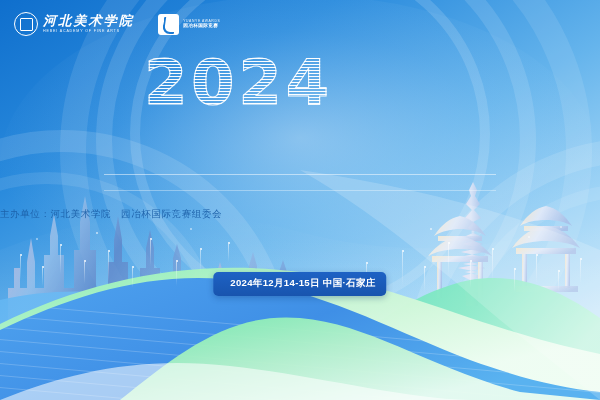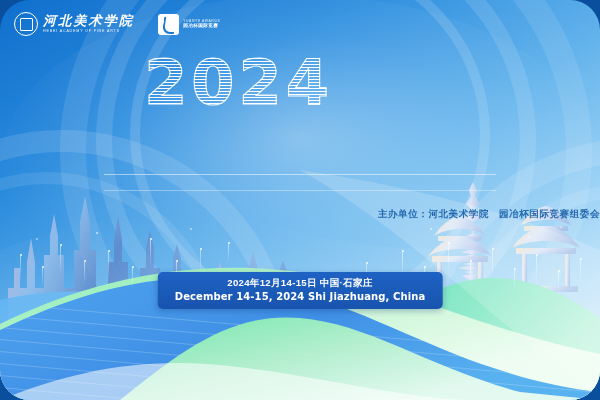--- a/index.html
+++ b/index.html
@@ -1,20 +1,19 @@
 <!DOCTYPE html>
 <html><head>
 <meta charset="utf-8">
 <style>
   html,body{margin:0;padding:0;background:#0a4f9e;}
   body{font-family:"Liberation Sans","DejaVu Sans",sans-serif;}
   #poster{
     position:relative;width:600px;height:400px;overflow:hidden;
     background:linear-gradient(150deg,#0f6fcd 0%,#2a8bdd 26%,#65b4ec 52%,#9fd4f6 72%,#c9e7fa 88%,#dff2fd 100%);
-    border-radius:30px;
   }
   .layer{position:absolute;left:0;top:0;width:600px;height:400px;}
   .halo{
     position:absolute;border-radius:50%;
     border-style:solid;border-color:rgba(255,255,255,0.16);
     pointer-events:none;
   }
   
   #header{position:absolute;left:0;top:0;width:600px;height:48px;display:flex;align-items:center;z-index:40;}
   .logo1{display:flex;align-items:center;margin-left:14px;gap:5px;}
@@ -72,31 +71,31 @@
     font-size:7.2px;letter-spacing:1.35px;color:#1c63ae;font-weight:600;
     white-space:nowrap;
   }
   #subrule2{
     position:absolute;top:190px;left:104px;width:392px;height:1px;z-index:34;
     background:rgba(255,255,255,.35);
   }
 
   
   #org{
-    position:absolute;top:208px;left:0;width:600px;text-align:right;z-index:35;
-    font-size:9.5px;letter-spacing:.6px;color:#1b5fa8;font-weight:700;
+    position:absolute;top:208px;left:0;width:600px;text-align:left;z-index:35;
+    font-size:9.5px;letter-spacing:.6px;color:#1b5fa8;font-weight:400;
     white-space:nowrap;opacity:.92;
   }
   #org .sep{display:inline-block;width:10px;}
 
   
   #datebox{
     position:absolute;top:272px;left:50%;transform:translateX(-50%);z-index:38;
     background:linear-gradient(180deg,#1e62c4 0%,#1854ae 100%);
-    border-radius:5px;padding:5px 17px 6px 17px;text-align:center;
+    border-radius:5px;padding:5px 11px 6px 17px;text-align:center;
     box-shadow:0 2px 6px rgba(9,48,110,.3);
   }
   #datebox .d1{color:#fff;font-size:9.6px;font-weight:700;letter-spacing:.3px;line-height:1.35;white-space:nowrap;}
   #datebox .d2{color:#fff;font-size:10px;font-weight:700;letter-spacing:.1px;line-height:1.35;white-space:nowrap;
     font-family:"DejaVu Sans","Liberation Sans",sans-serif;}
 
   
   .dot{position:absolute;width:2px;height:2px;border-radius:50%;background:rgba(255,255,255,.95);}
   .trail{position:absolute;width:1px;background:linear-gradient(to bottom,rgba(255,255,255,.55),rgba(255,255,255,0));}
 </style>
@@ -332,16 +331,15 @@
     <div class="dot" style="left:96px;top:232px;opacity:.7;"></div>
     <div class="dot" style="left:190px;top:228px;opacity:.6;"></div>
     <div class="dot" style="left:430px;top:228px;opacity:.7;"></div>
     <div class="dot" style="left:528px;top:236px;opacity:.6;"></div>
     <div class="dot" style="left:560px;top:226px;opacity:.55;"></div>
     <div class="dot" style="left:36px;top:238px;opacity:.55;"></div>
   </div>
 
   <div id="datebox">
     <div class="d1">2024年12月14-15日  中国·石家庄</div>
-    <div class="d2">December 14-15, 2024 Shi Jiazhuang, China</div>
   </div>
 
 </div>
 
 </body></html>

